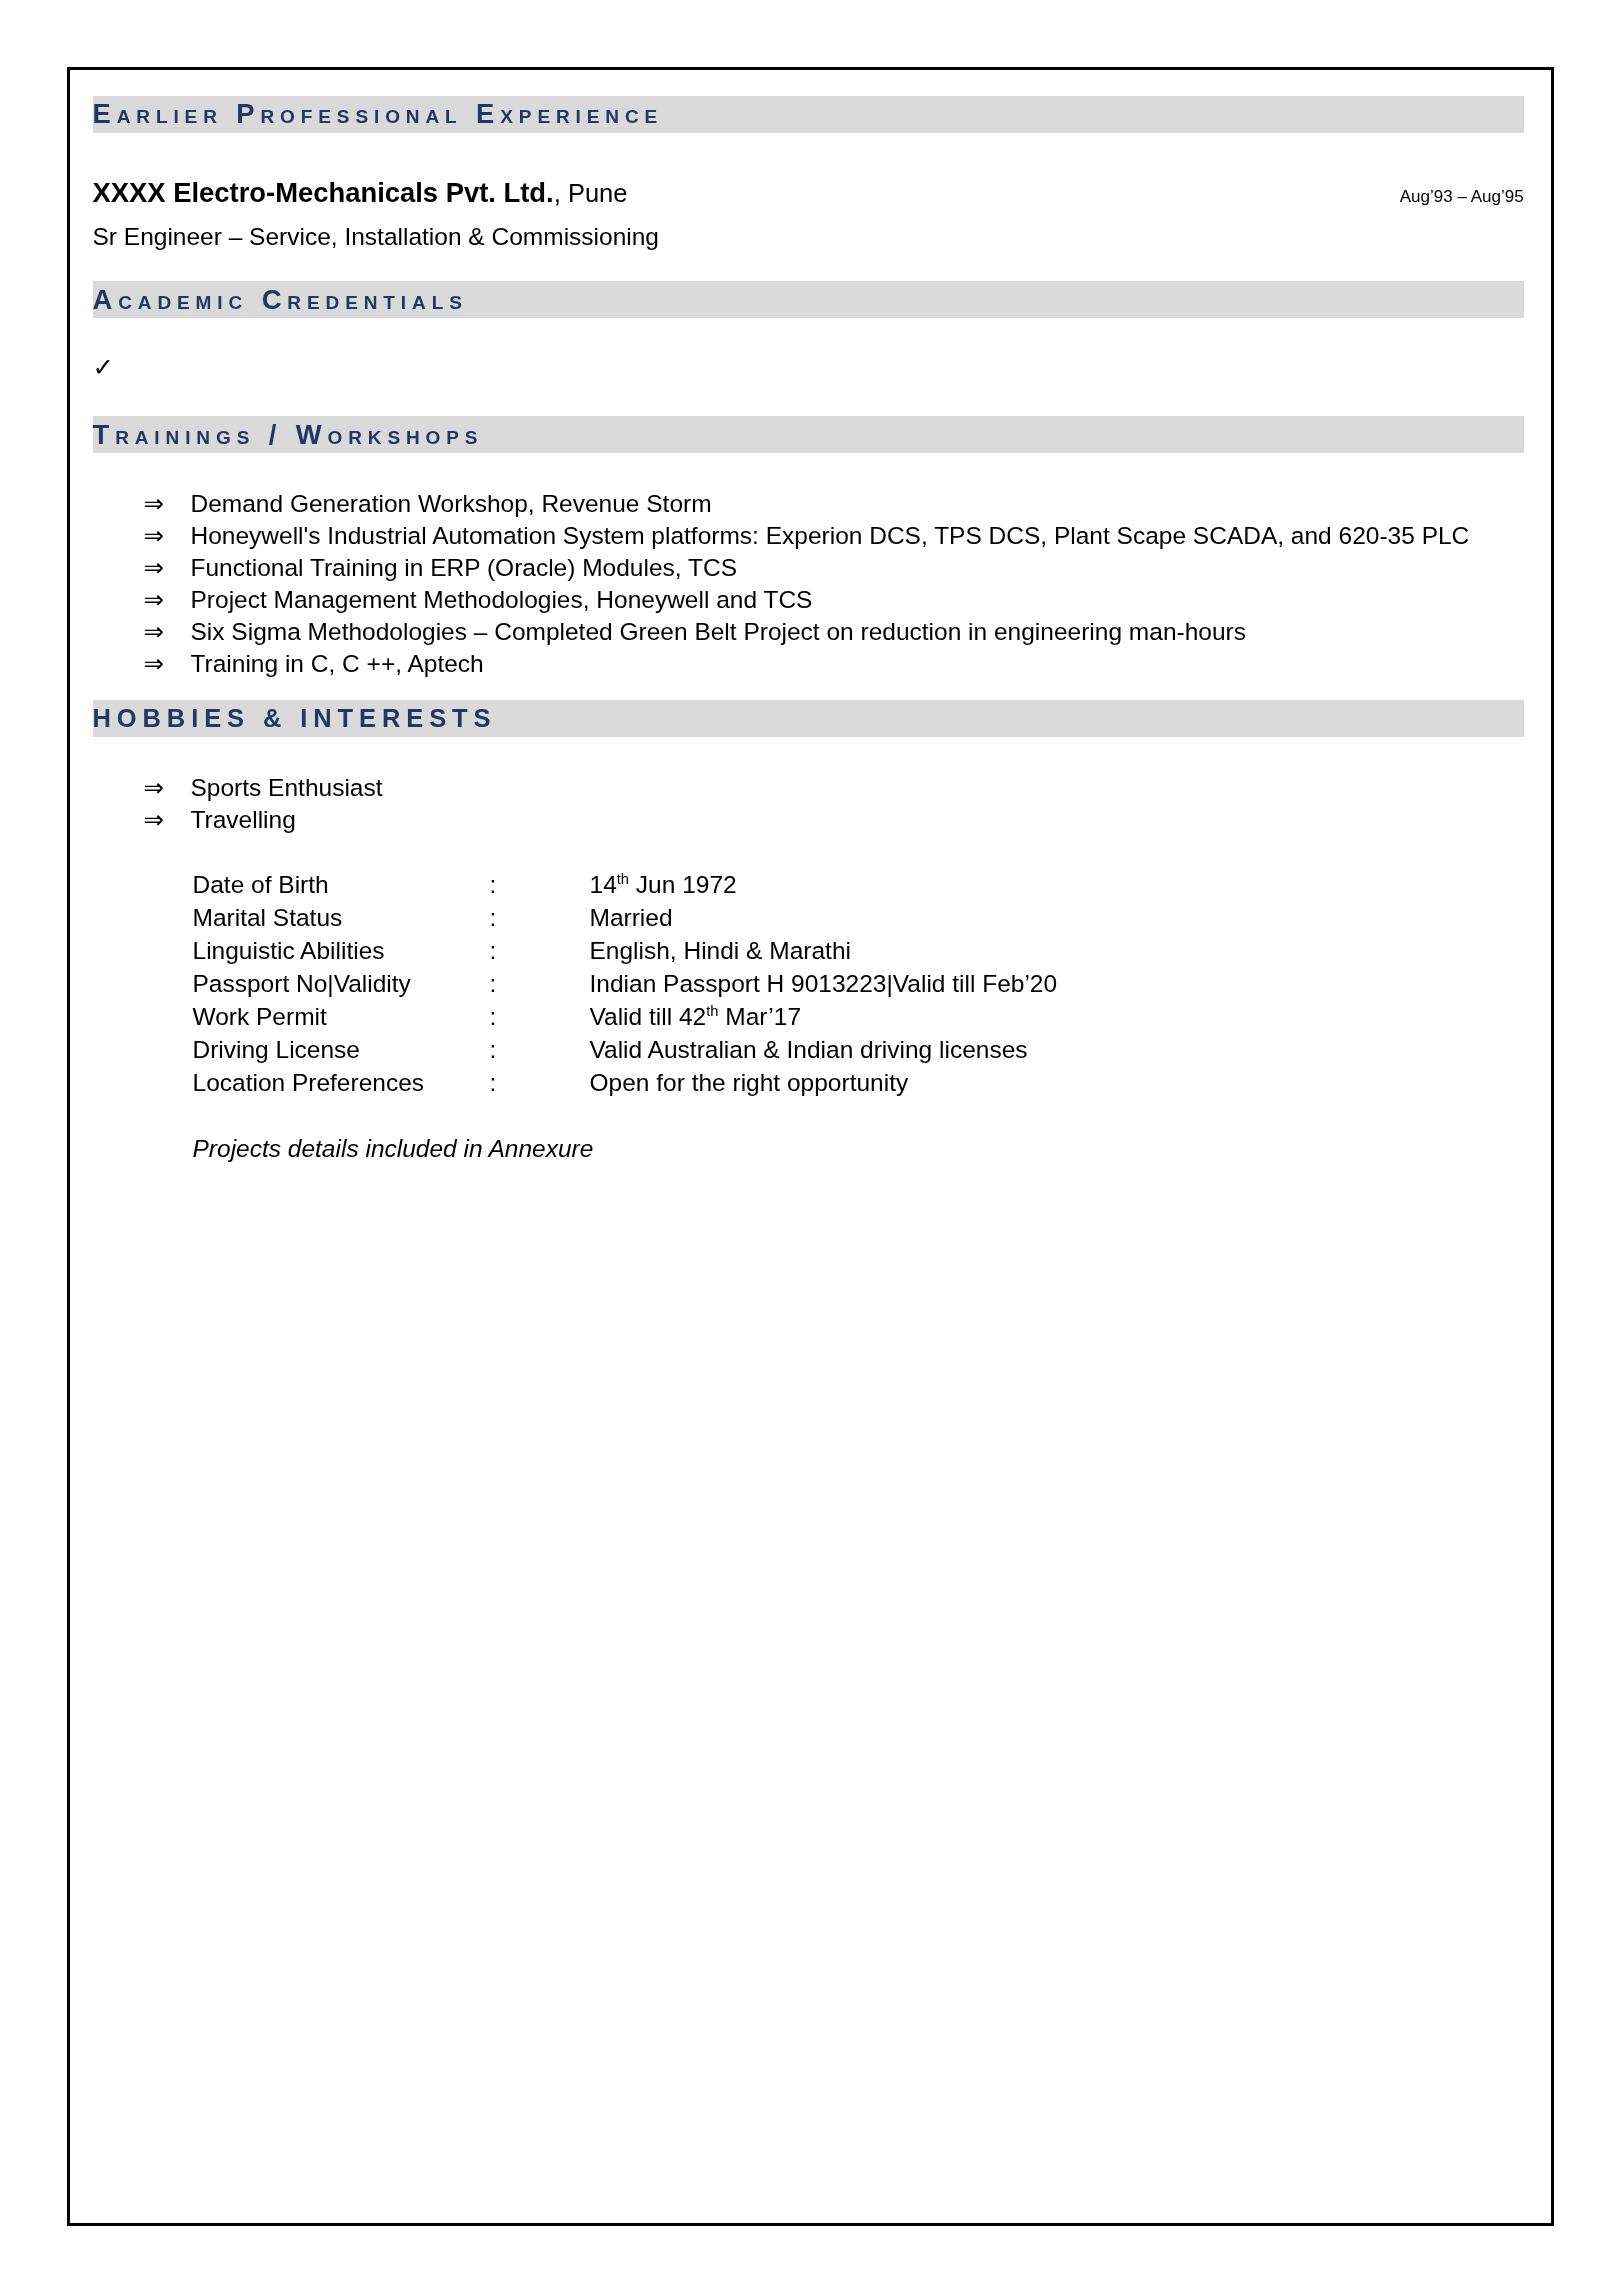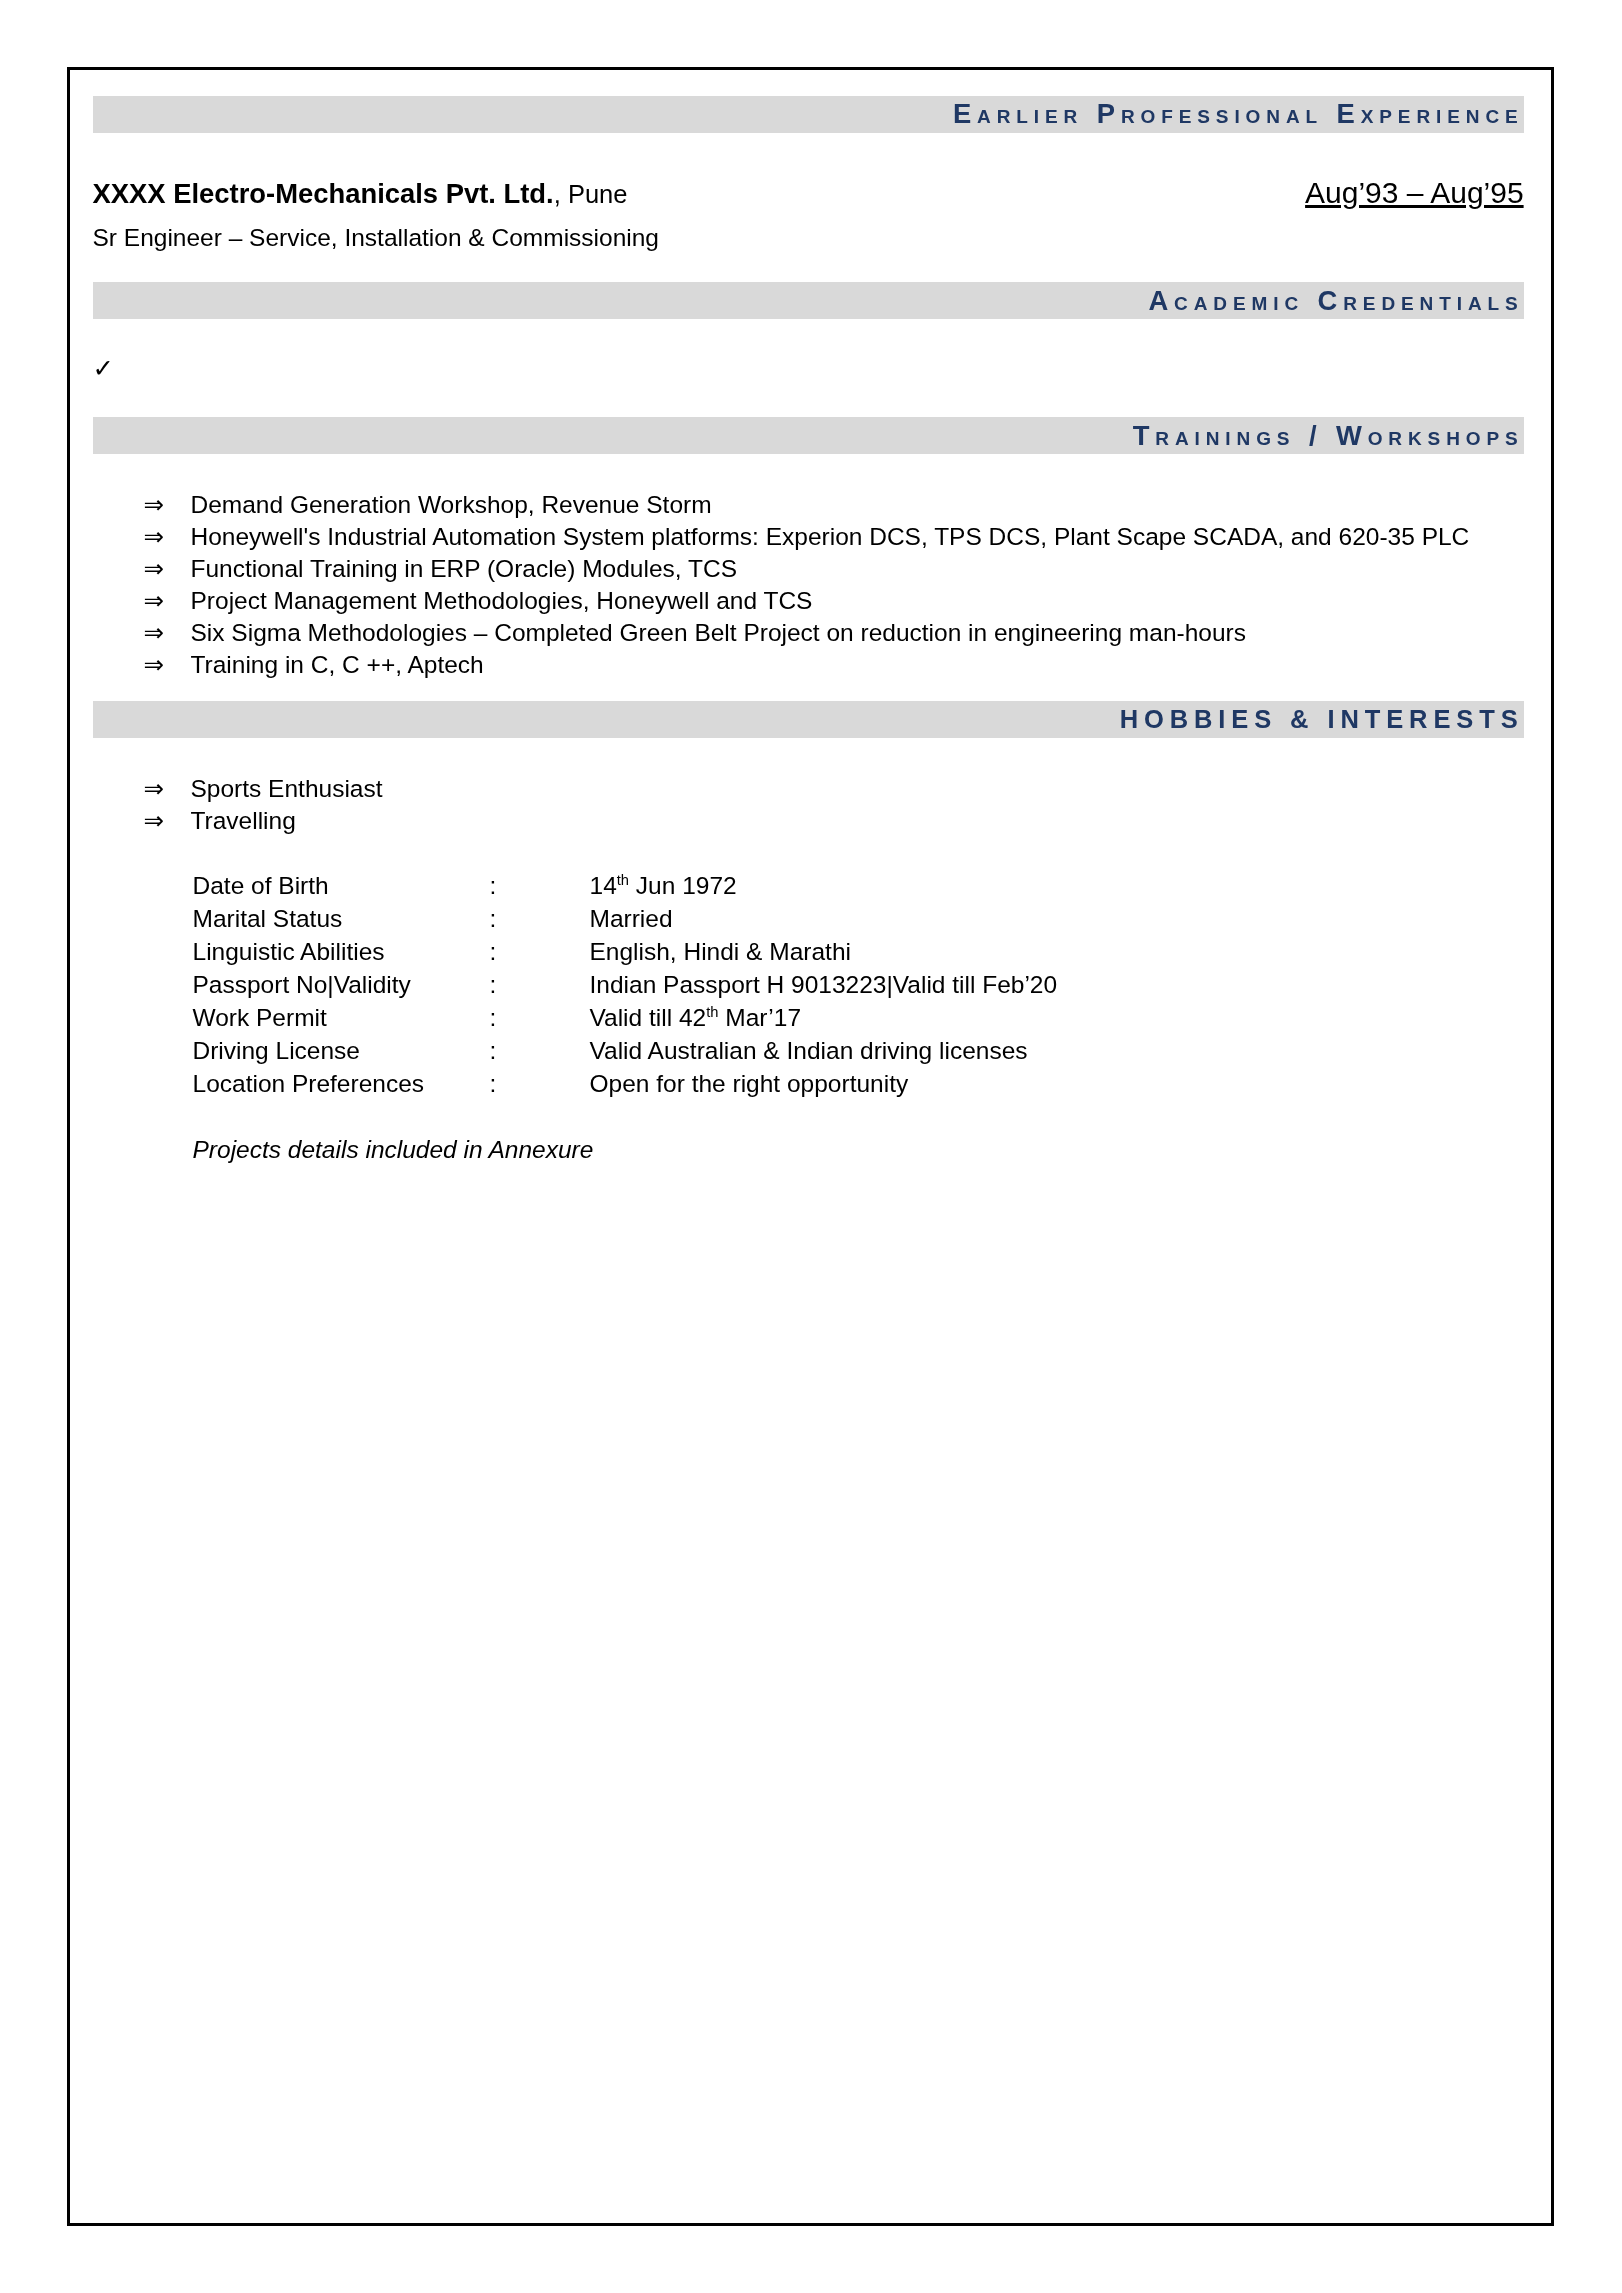--- a/index.html
+++ b/index.html
@@ -22,21 +22,21 @@
     border:3.9px solid var(--page-border,#000);
     background:#ffffff;
     overflow:hidden;
   }
   .content{padding:0 27.4px 0 22.5px;}
 
   
   .bar{
     height:37px;
     background:var(--bar-background,#D9D9D9);
-    display:flex;align-items:center;justify-content:flex-end;
+    display:flex;align-items:center;justify-content:flex-start;
   }
   .bar-title{
     color:var(--header-text,#1F3864);
     font-weight:bold;
     font-size:27.4px;
     letter-spacing:5.9px;
     font-variant:small-caps;
     white-space:nowrap;
   }
   .bar-title.plain-caps{font-variant:normal;font-size:25.5px;letter-spacing:5.9px;}
@@ -48,21 +48,21 @@
   .bar-5{margin-top:31px;}
 
   
   .exp-row{
     margin-top:43px;
     display:flex;justify-content:space-between;align-items:baseline;
     line-height:33px;white-space:nowrap;gap:20px;
   }
   .co-bold{font-weight:bold;font-size:27.4px;}
   .co-loc{font-size:25.5px;}
-  .exp-dates{font-size:30px;text-decoration:underline;}
+  .exp-dates{font-size:17px;}
   .exp-role{margin-top:7.8px;line-height:33px;font-weight:normal;font-size:24.5px;}
 
   
   .acad{display:flex;margin-top:33px;font-size:24.5px;line-height:32px;}
   .check{width:41px;flex:none;font-size:25.5px;}
   .b{font-weight:bold;}
 
   
   .blist{margin-top:35px;padding-left:51px;font-size:24.5px;}
   .brow{display:flex;line-height:32px;}

